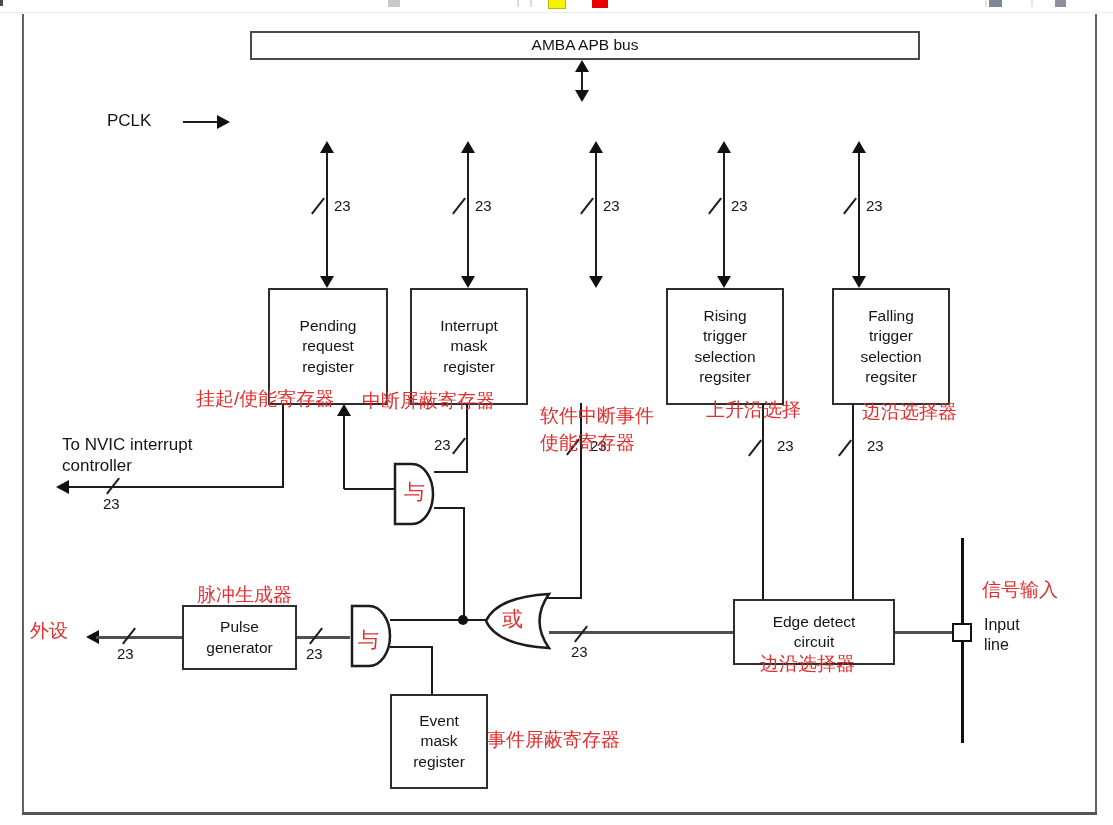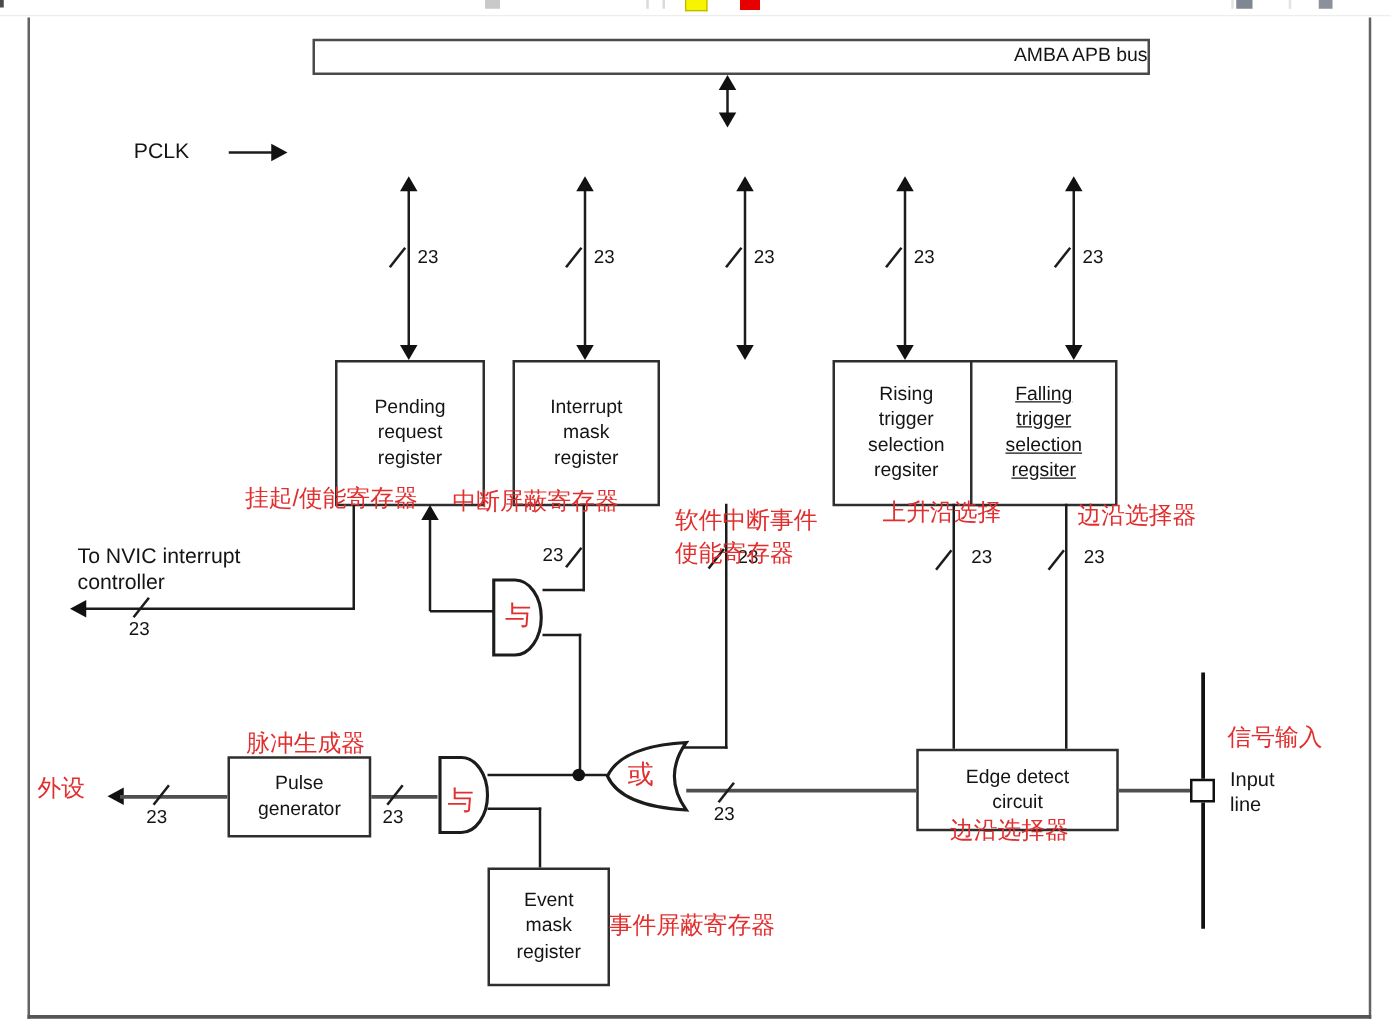--- a/index.html
+++ b/index.html
@@ -5,21 +5,21 @@
   :root{ --red:#e12e2e; --line:#1c1c1c; --glite:#4f4f4f; }
   html,body{margin:0;padding:0;background:#fff;}
   .screen{position:relative;width:1113px;height:825px;background:#fff;overflow:hidden;
           font-family:"Liberation Sans","DejaVu Sans",sans-serif;}
   .hline{position:absolute;height:2px;background:var(--line);}
   .hline3{position:absolute;height:3px;background:var(--glite);}
   .vline{position:absolute;width:2px;background:var(--line);}
   .vthick{position:absolute;width:3px;background:#111;}
   .box{position:absolute;border:2px solid #2e2e2e;background:#fff;display:flex;align-items:center;
        justify-content:center;text-align:center;white-space:pre-line;font-size:15.5px;line-height:1.3;color:#141414;}
-  .busbox{border-color:#4a4a4a;justify-content:flex-end;}
+  .busbox{border-color:#4a4a4a;}
   .num{position:absolute;font-size:15px;color:#141414;}
   .lbl{position:absolute;font-size:17px;color:#141414;white-space:pre-line;line-height:1.25;}
   .red{position:absolute;color:var(--red);font-size:19px;white-space:nowrap;z-index:30;}
   .redgate{font-size:21px;}
   .slash{position:absolute;width:2px;height:20px;background:var(--line);transform:rotate(38deg);}
   .tri{position:absolute;width:0;height:0;}
   .tri-up{border-left:7px solid transparent;border-right:7px solid transparent;border-bottom:12px solid #111;}
   .tri-down{border-left:7px solid transparent;border-right:7px solid transparent;border-top:12px solid #111;}
   .tri-left{border-top:7px solid transparent;border-bottom:7px solid transparent;border-right:13px solid #111;}
   .tri-right{border-top:7px solid transparent;border-bottom:7px solid transparent;border-left:13px solid #111;}
@@ -96,21 +96,21 @@
   <div class="box" style="left:268px;top:288px;width:116px;height:113px;"><span>Pending
 request
 register</span></div>
   <div class="box" style="left:410px;top:288px;width:114px;height:113px;"><span>Interrupt
 mask
 register</span></div>
   <div class="box" style="left:666px;top:288px;width:114px;height:113px;"><span>Rising
 trigger
 selection
 regsiter</span></div>
-  <div class="box" style="left:776px;top:288px;width:114px;height:113px;text-decoration:underline;"><span>Falling
+  <div class="box" style="left:832px;top:288px;width:114px;height:113px;"><span>Falling
 trigger
 selection
 regsiter</span></div>
 
   <div class="red" style="left:196px;top:386px;">挂起/使能寄存器</div>
   <div class="red" style="left:362px;top:388px;">中断屏蔽寄存器</div>
   <div class="red" style="left:540px;top:403px;text-align:right;">软件中断事件</div>
   <div class="red" style="left:540px;top:430px;">使能寄存器</div>
   <div class="red" style="left:706px;top:397px;">上升沿选择</div>
   <div class="red" style="left:862px;top:399px;">边沿选择器</div>

